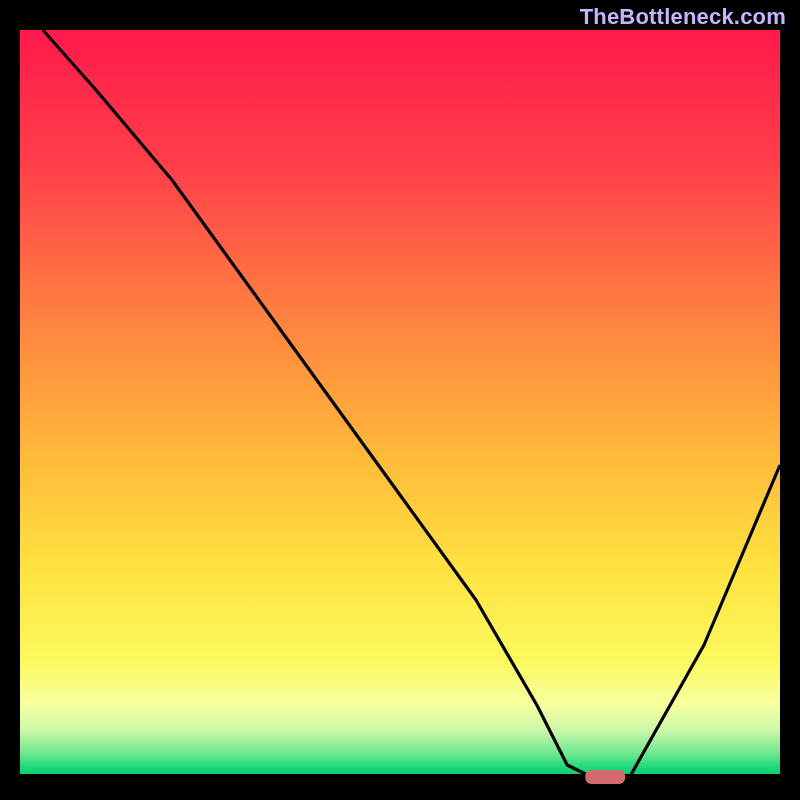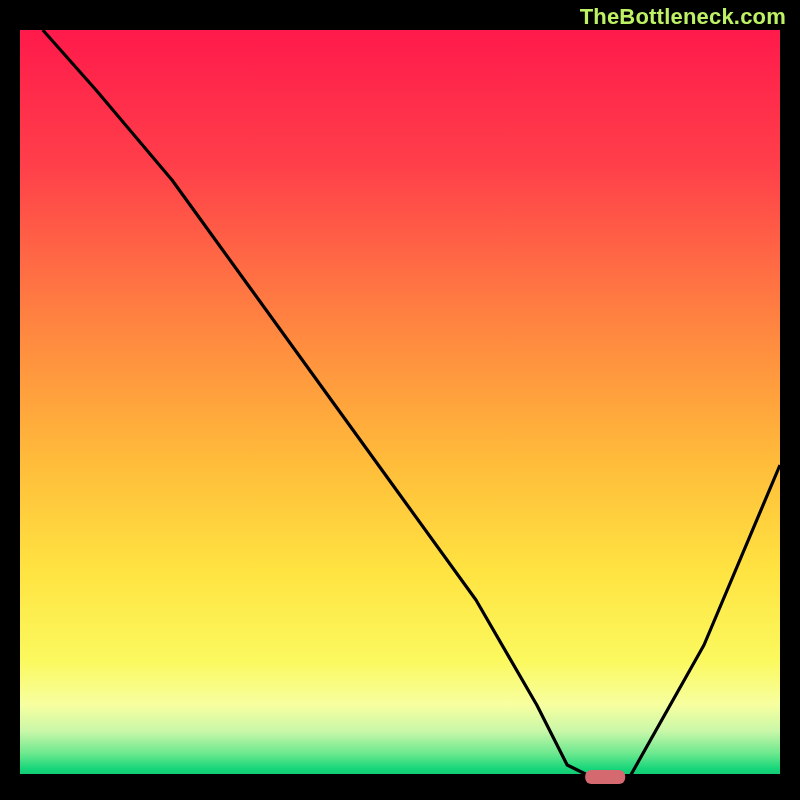--- a/index.html
+++ b/index.html
@@ -14,21 +14,21 @@
   .frame {
     position: absolute;
     inset: 0;
   }
   .watermark {
     position: absolute;
     top: 4px;
     right: 14px;
     font-size: 22px;
     font-weight: 600;
-    color: #bef264;
+    color: #c4b5fd;
     letter-spacing: 0.2px;
     z-index: 20;
   }
   svg {
     display: block;
   }
 </style>
 </head>
 <body>
 

